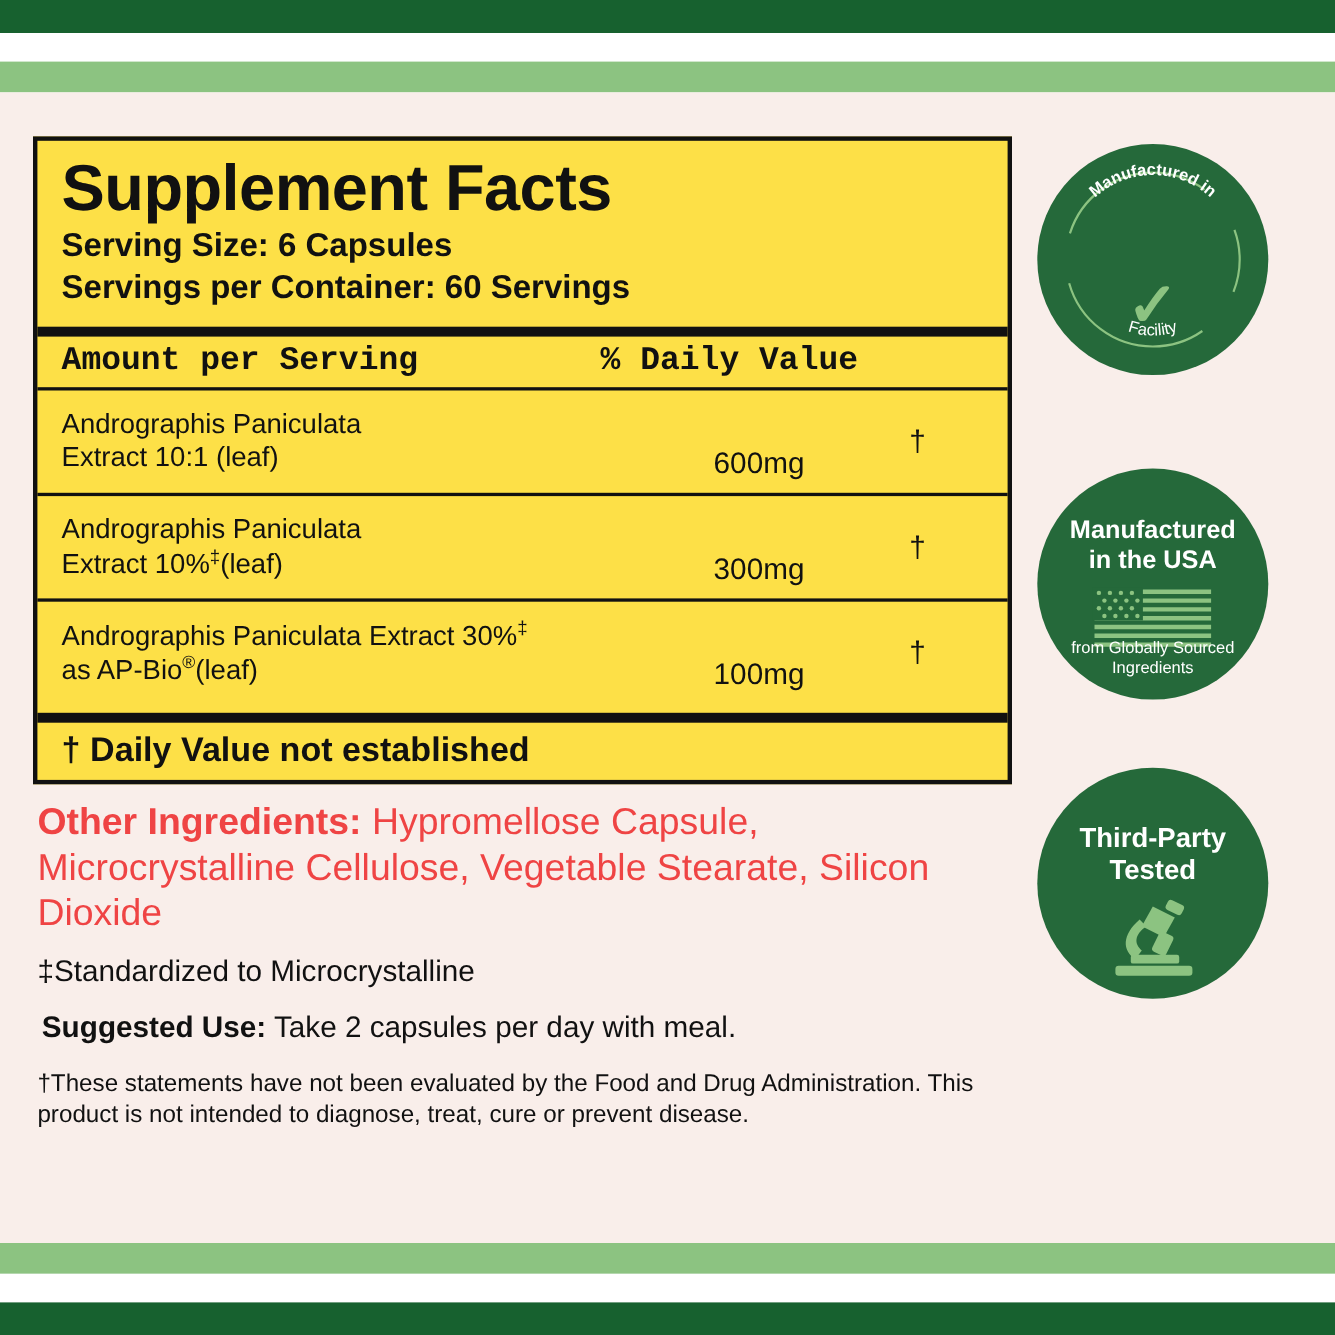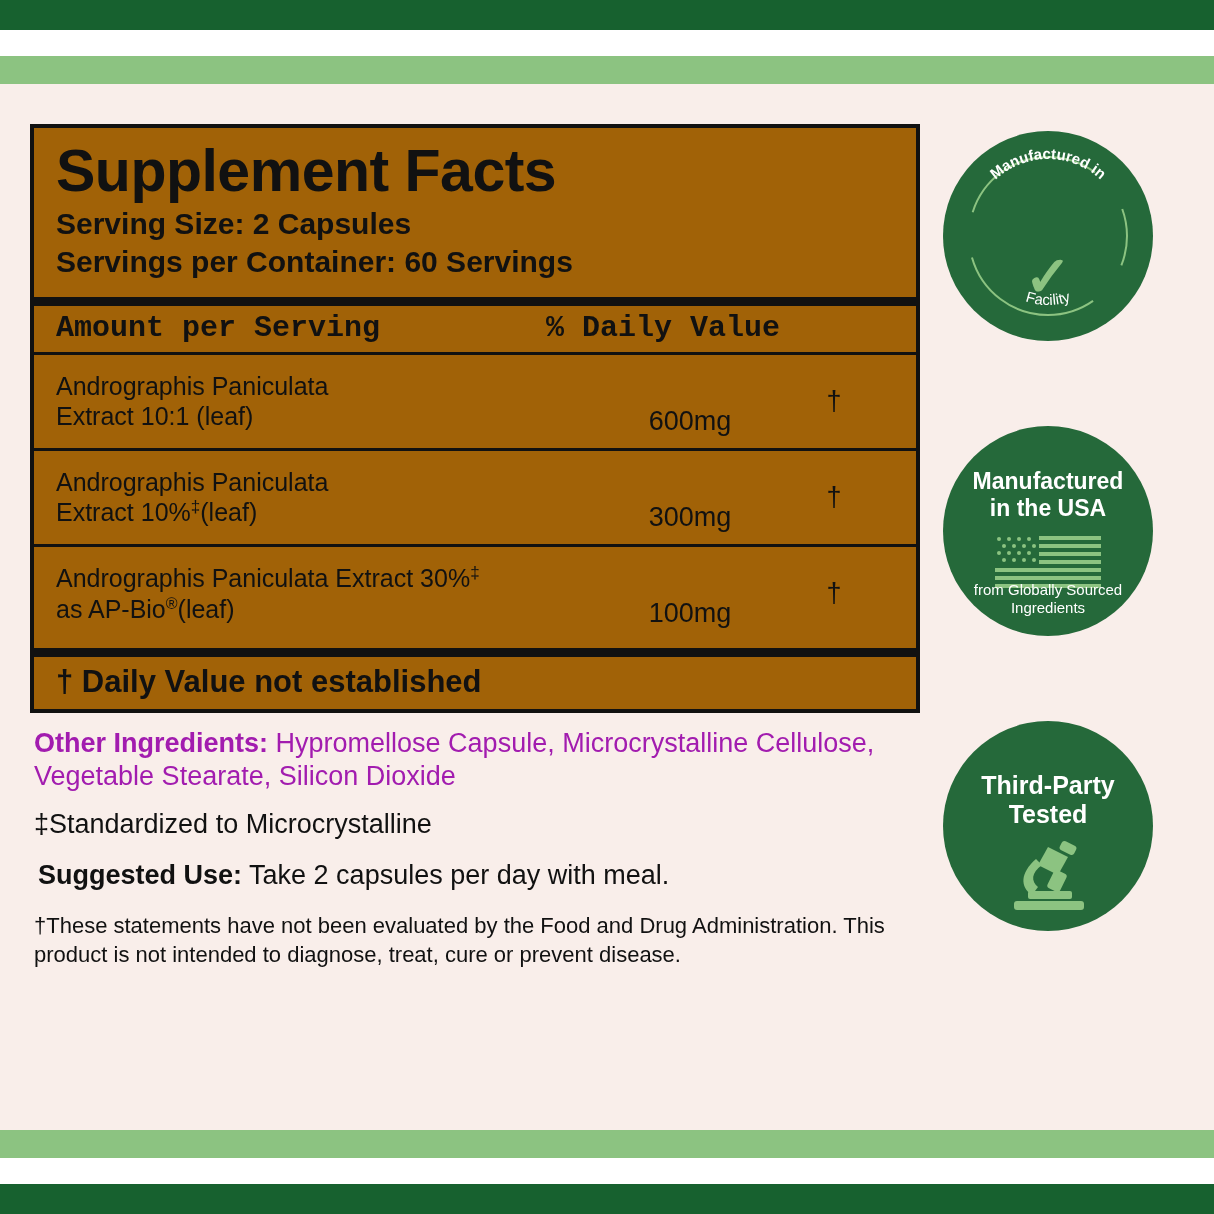--- a/index.html
+++ b/index.html
@@ -54,21 +54,21 @@
 
   .facts-col {
     position: absolute;
     left: 30px;
     top: 40px;
     width: 890px;
   }
 
   .facts-box {
     border: 4px solid #111111;
-    background: #a16207;
+    background: #fde047;
     box-sizing: border-box;
     padding: 0;
   }
   .fb-pad { padding: 6px 20px 8px 22px; }
 
   .sf-title {
     font-size: 59px;
     font-weight: bold;
     letter-spacing: -0.5px;
     color: #111111;
@@ -139,22 +139,22 @@
   .dv-note {
     font-size: 31px;
     font-weight: bold;
     color: #111111;
     padding: 7px 22px 9px 22px;
   }
 
   
   .below { margin-top: 14px; padding-left: 4px; }
   .oi {
-    font-size: 27px;
-    color: #a21caf;
+    font-size: 34px;
+    color: #ef4444;
     line-height: 1.22;
   }
   .oi b { font-weight: bold; }
   .std {
     font-size: 27px;
     color: #111111;
     margin-top: 16px;
   }
   .use {
     font-size: 27px;
@@ -185,21 +185,21 @@
     width: 210px;
     height: 210px;
     border-radius: 50%;
     background: #25693a;
     color: #ffffff;
     text-align: center;
     box-sizing: border-box;
   }
   .badge-gmp  { top: 47px;  left: 8px; }
   .badge-usa  { top: 342px; left: 8px; }
-  .badge-tpt  { top: 637px; left: 8px; }
+  .badge-tpt  { top: 614px; left: 8px; }
 
   .arc-wrap {
     position: absolute;
     inset: 0;
   }
   .gmp-main {
     position: absolute;
     top: 57px;
     left: 0;
     width: 100%;
@@ -271,21 +271,21 @@
   <div class="band band-white-bot"></div>
   <div class="band band-dark-bot"></div>
 
   <div class="content">
 
     <div class="facts-col">
 
       <div class="facts-box">
         <div class="fb-pad">
           <div class="sf-title">Supplement Facts</div>
-          <div class="sf-serv">Serving Size: 2 Capsules</div>
+          <div class="sf-serv">Serving Size: 6 Capsules</div>
           <div class="sf-serv">Servings per Container: 60 Servings</div>
         </div>
 
         <div class="rule-thick"></div>
 
         <div class="hdr-row">
           <div class="hdr-amount">Amount per Serving</div>
           <div class="hdr-dv">% Daily Value</div>
         </div>
 

